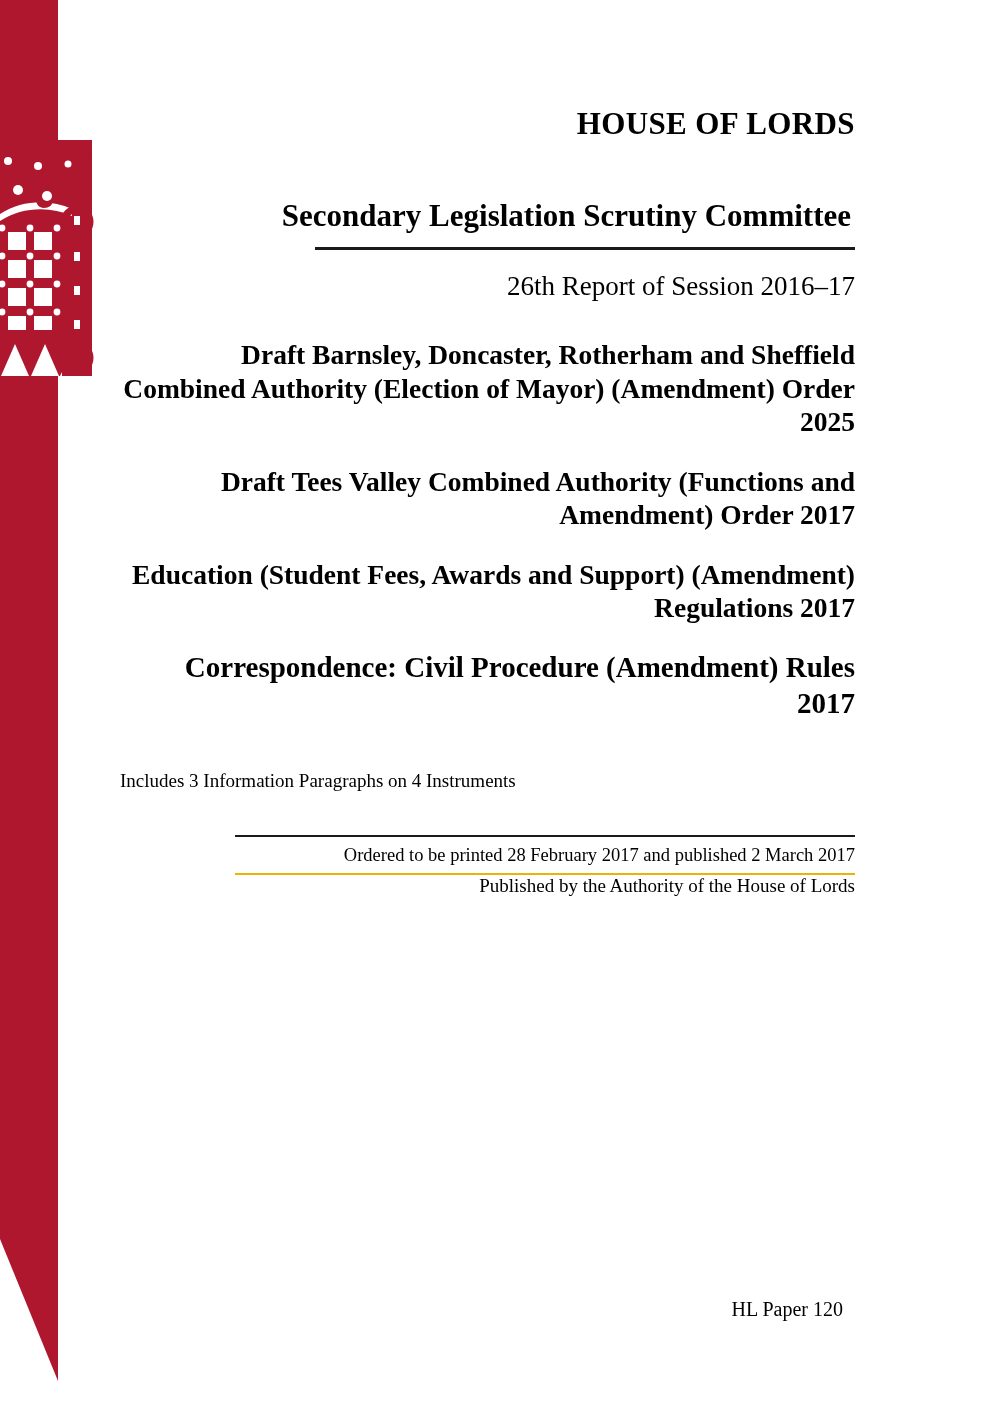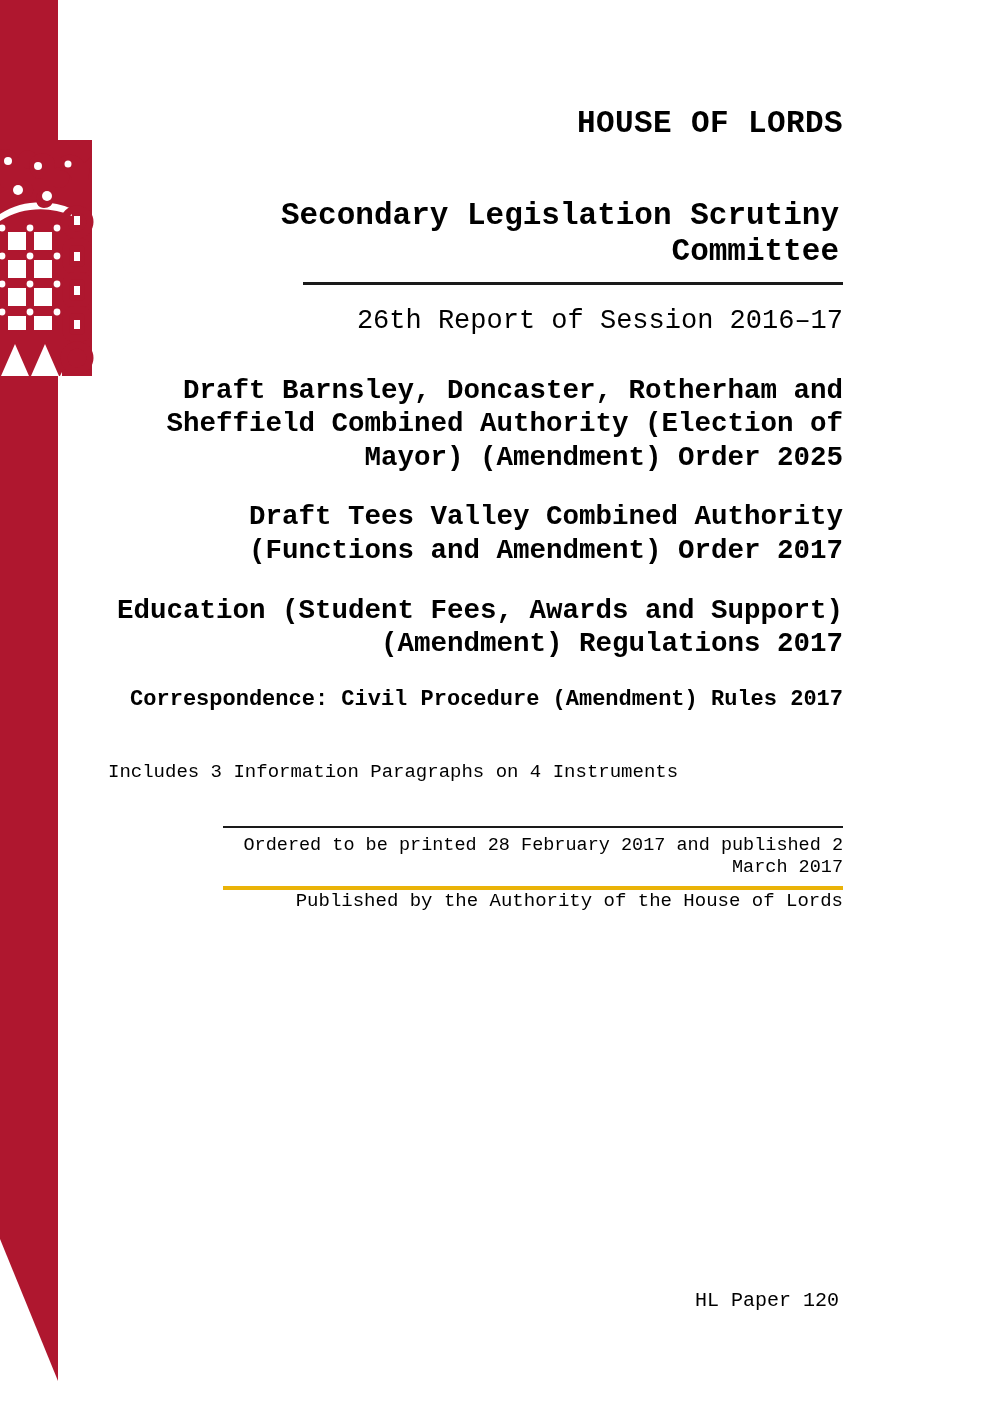--- a/index.html
+++ b/index.html
@@ -23,25 +23,24 @@
     top: 0;
     width: 170px;
     height: 1401px;
     pointer-events: none;
   }
   #banner-svg { display: block; }
 
   
   #content {
     position: absolute;
-    left: 108px;
+    left: 120px;
     top: 0;
     width: 735px;     
     height: 1097px;
-    font-family: Liberation Mono, monospace;
   }
 
   .house-title {
     text-align: right;
     font-size: 31px;
     letter-spacing: 0.4px;
     line-height: 1.1;
     margin: 0;
     padding-top: 107px;
   }
@@ -74,41 +73,41 @@
   .instrument-title {
     text-align: right;
     font-weight: bold;
     margin: 0;
   }
   .instrument-title.big {
     font-size: 27.5px;
     line-height: 1.22;
   }
   .instrument-title.small {
-    font-size: 22px;
+    font-size: 29px;
     line-height: 1.24;
   }
   .gap-title-first { padding-top: 36px; }
   .gap-title       { padding-top: 26px; }
   .gap-title-small { padding-top: 25px; }
 
   .includes-line {
     text-align: left;
     font-size: 19px;
     line-height: 1.2;
     margin: 0;
     padding-top: 48px;
   }
 
   .ordered-block {
     margin-top: 42px;
     margin-left: auto;
     width: 620px;
     border-top: 2px solid #1a1a1a;
-    border-bottom: 4px solid #eab308;
+    border-bottom: 2px solid #eab308;
     padding: 7px 0 7px 0;
   }
   .ordered-line {
     text-align: right;
     font-size: 18.5px;
     line-height: 1.2;
     margin: 0;
   }
 
   .published-line {
@@ -118,21 +117,21 @@
     margin: 0;
   }
 
   .paper-number {
     position: absolute;
     right: 0;
     top: 1285px;
     text-align: center;
     font-size: 20px;
     line-height: 1.2;
-    margin: 4px;
+    margin: 12px;
   }
 </style>
 </head>
 <body>
 
 <div id="banner-wrap">
   <svg id="banner-svg" width="170" height="1401" viewBox="0 0 170 1401" xmlns="http://www.w3.org/2000/svg">
 
     <path d="M 0,0 L 58,0 L 58,1381 L 0,1239 Z" fill="#AF172F"></path>
 

